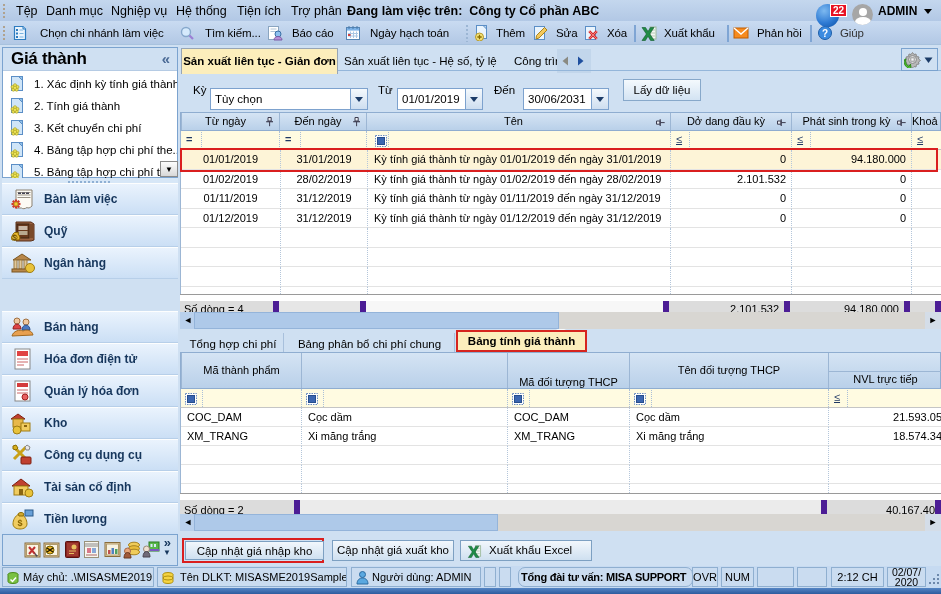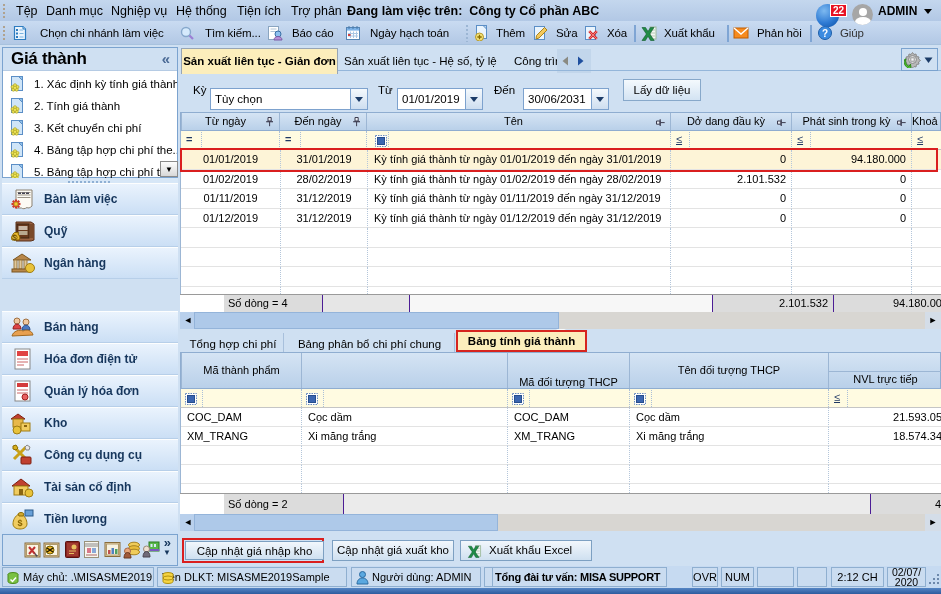--- a/index.html
+++ b/index.html
@@ -77,21 +77,21 @@
 .gridhead { position:absolute; background:linear-gradient(#d5e4f4,#b9d0e9); border:1px solid #8fadd0; font-size:11px; }
 .hcell { position:absolute; top:0; height:100%; border-left:1px solid #9cb6d4; text-align:center; }
 .hcell .t { position:absolute; left:0; width:calc(100% - 10px); text-align:center; }
 .filtrow { position:absolute; background:#fffbe1; border-bottom:1px solid #c5c5c5; }
 .fcell { position:absolute; top:0; height:100%; border-left:1px dotted #aabfd8; font-size:11px; color:#1f3864; }
 .drow { position:absolute; background:#fff; font-size:11px; }
 .dcell { position:absolute; top:0; height:100%; border-left:1px dotted #b4c6da; border-bottom:1px solid #e3e3e3; line-height:19px; white-space:nowrap; overflow:hidden; }
 .num { text-align:right; }
 .ctr { text-align:center; }
 .gfoot { position:absolute; background:#ffffff; border-top:1px solid #9a9a9a; font-size:11px; }
-.gcell { position:absolute; top:0; height:100%; line-height:17px; background:#dcdcdc; border-right:1px solid #4c1d95; white-space:nowrap;margin-left:44px;}
+.gcell { position:absolute; top:6px; height:100%; line-height:17px; background:#dcdcdc; border-right:6px solid #4c1d95; white-space:nowrap;}
 .hscroll { position:absolute; height:17px; background:#d8d6d2; }
 .hscroll .thumb { position:absolute; top:0; height:17px; background:#aec9e9; border:1px solid #94b4da; }
 .hscroll .la, .hscroll .ra { position:absolute; top:0; width:16px; height:17px; font-size:9px; line-height:17px; text-align:center; color:#000; }
 .hscroll .la { background:#b9d0ec; }
 .hscroll .ra { background:#d4dde8; }
 
 
 .tab2 { position:absolute; font-size:11.5px; height:23px; line-height:23px; text-align:center; }
 .tab2r { position:absolute; background:#fceebc; border:2px solid #d6251f; font-weight:bold; font-size:11.5px; text-align:center; }
 
@@ -779,32 +779,32 @@
     <span style="margin-left:28px">Xuất khẩu Excel</span>
   </div>
 </div>
 
 <div id="statusbar" class="abs">
   <div class="scell" style="left:2px; width:152px; padding-left:20px;"><svg style="position:absolute;left:3px;top:3px" width="14" height="14" viewBox="0 0 14 14">
         <ellipse cx="7" cy="3.5" rx="5" ry="2" fill="#7ac143" stroke="#4a8a1a"></ellipse>
         <path d="M2 3.5v7c0 1.1 2.2 2 5 2s5-.9 5-2v-7" fill="#7ac143" stroke="#4a8a1a"></path>
         <path d="M4.5 8.5l2 2 3.5-4" stroke="#fff" stroke-width="1.5" fill="none"></path>
       </svg>Máy chủ: .\MISASME2019</div>
-  <div class="scell" style="left:157px; width:190px; padding-left:4px;"><svg style="position:absolute;left:3px;top:3px" width="14" height="14" viewBox="0 0 14 14">
+  <div class="scell" style="left:157px; width:190px; padding-left:22px;"><svg style="position:absolute;left:3px;top:3px" width="14" height="14" viewBox="0 0 14 14">
         <ellipse cx="7" cy="3.5" rx="5" ry="2" fill="#f5d442" stroke="#b09010"></ellipse>
         <path d="M2 3.5v7c0 1.1 2.2 2 5 2s5-.9 5-2v-7" fill="#f5d442" stroke="#b09010"></path>
         <ellipse cx="7" cy="7" rx="5" ry="2" fill="none" stroke="#b09010"></ellipse>
       </svg>Tên DLKT: MISASME2019Sample</div>
   <div class="scell" style="left:351px; width:130px; padding-left:20px;"><svg style="position:absolute;left:4px;top:3px" width="13" height="14" viewBox="0 0 13 14">
         <circle cx="6.5" cy="3.5" r="3" fill="#5aa8e0" stroke="#2a6aa0"></circle>
         <path d="M1 13c0-4 2.5-6 5.5-6s5.5 2 5.5 6z" fill="#5aa8e0" stroke="#2a6aa0"></path>
       </svg>Người dùng: ADMIN</div>
   <div class="scell" style="left:484px; width:12px;"></div>
   <div class="scell" style="left:499px; width:12px;"></div>
-  <div class="scell" style="left:492px; width:175px; padding-left:2px; font-weight:bold; letter-spacing:-0.25px;">Tổng đài tư vấn: MISA SUPPORT</div>
+  <div class="scell" style="left:518px; width:175px; padding-left:2px; font-weight:bold; letter-spacing:-0.25px;border-radius:7px;">Tổng đài tư vấn: MISA SUPPORT</div>
   <div class="scell" style="left:692px; width:26px; text-align:center;">OVR</div>
   <div class="scell" style="left:721px; width:33px; text-align:center;">NUM</div>
   <div class="scell" style="left:757px; width:37px;"></div>
   <div class="scell" style="left:797px; width:30px;"></div>
   <div class="scell" style="left:831px; width:53px; text-align:center;">2:12 CH</div>
   <div class="scell" style="left:887px; width:39px; font-size:10.5px; line-height:10px; padding-top:0px; text-align:center; margin-top:0;"><span style="position:relative; top:-1px;">02/07/<br>2020</span></div>
   <svg class="abs" style="left:929px; top:8px" width="11" height="12" viewBox="0 0 11 12">
       <g fill="#6d88ab">
         <rect x="8" y="0" width="2" height="2"></rect>
         <rect x="8" y="4" width="2" height="2"></rect>

